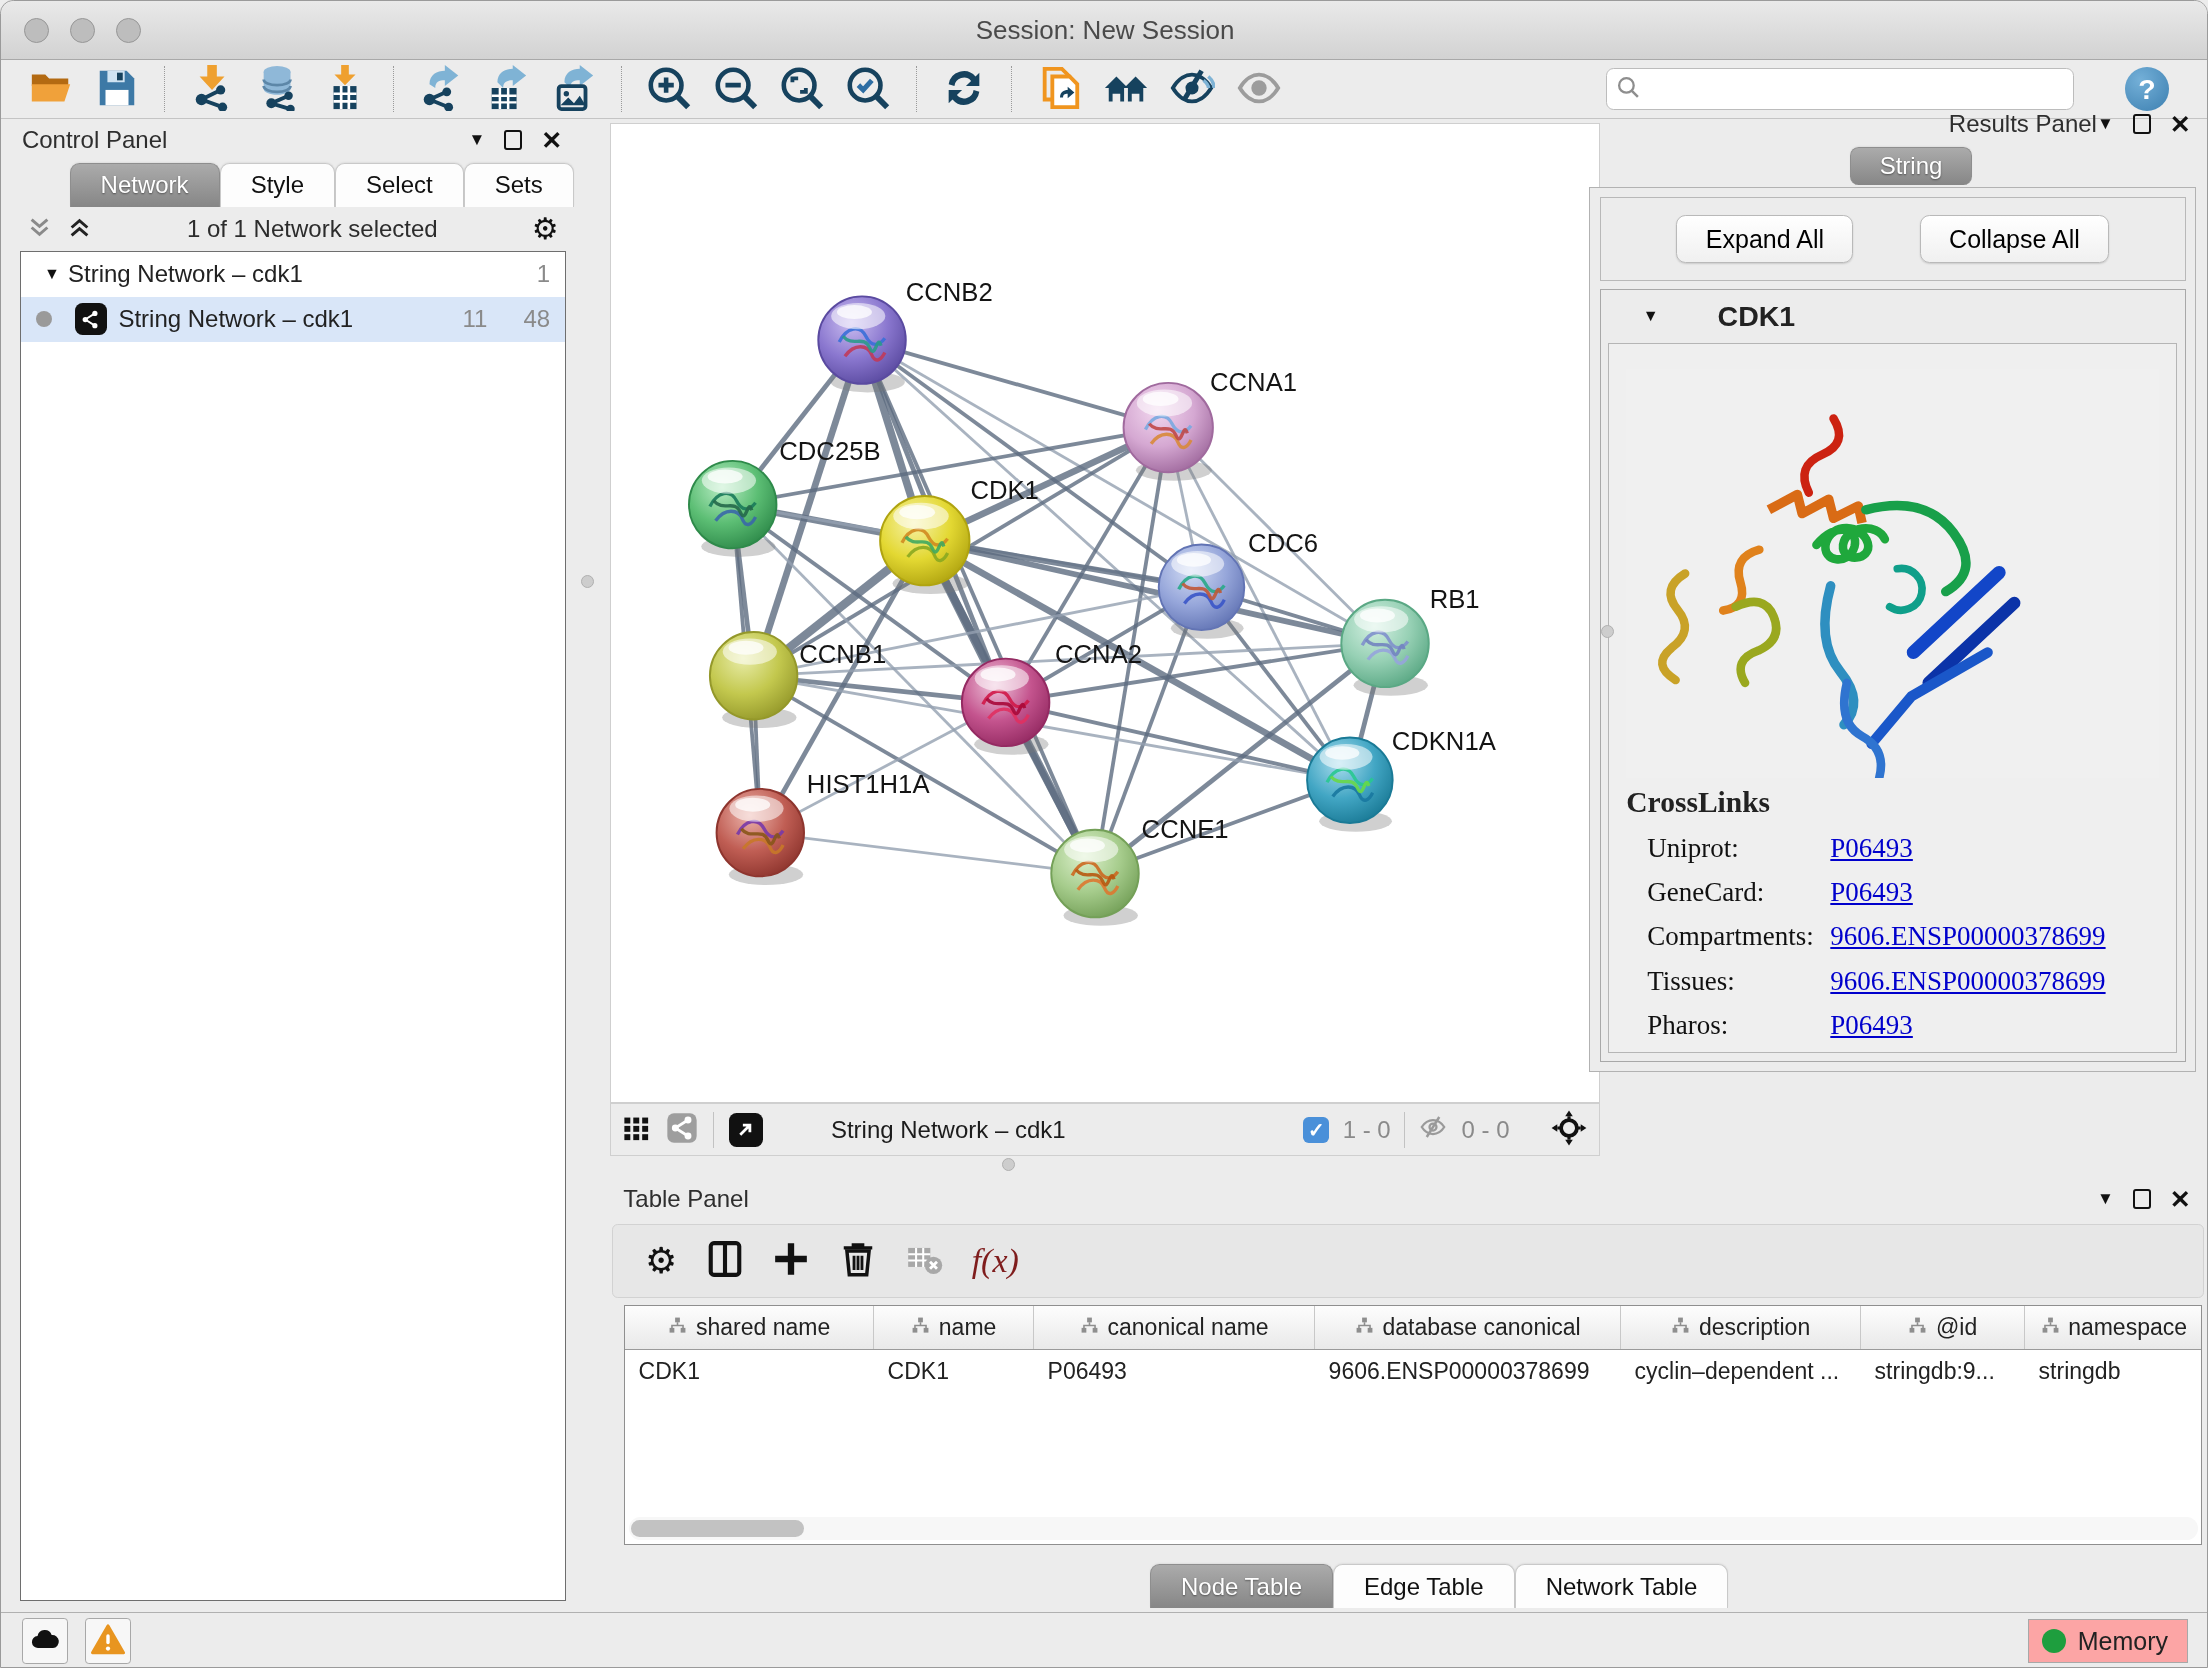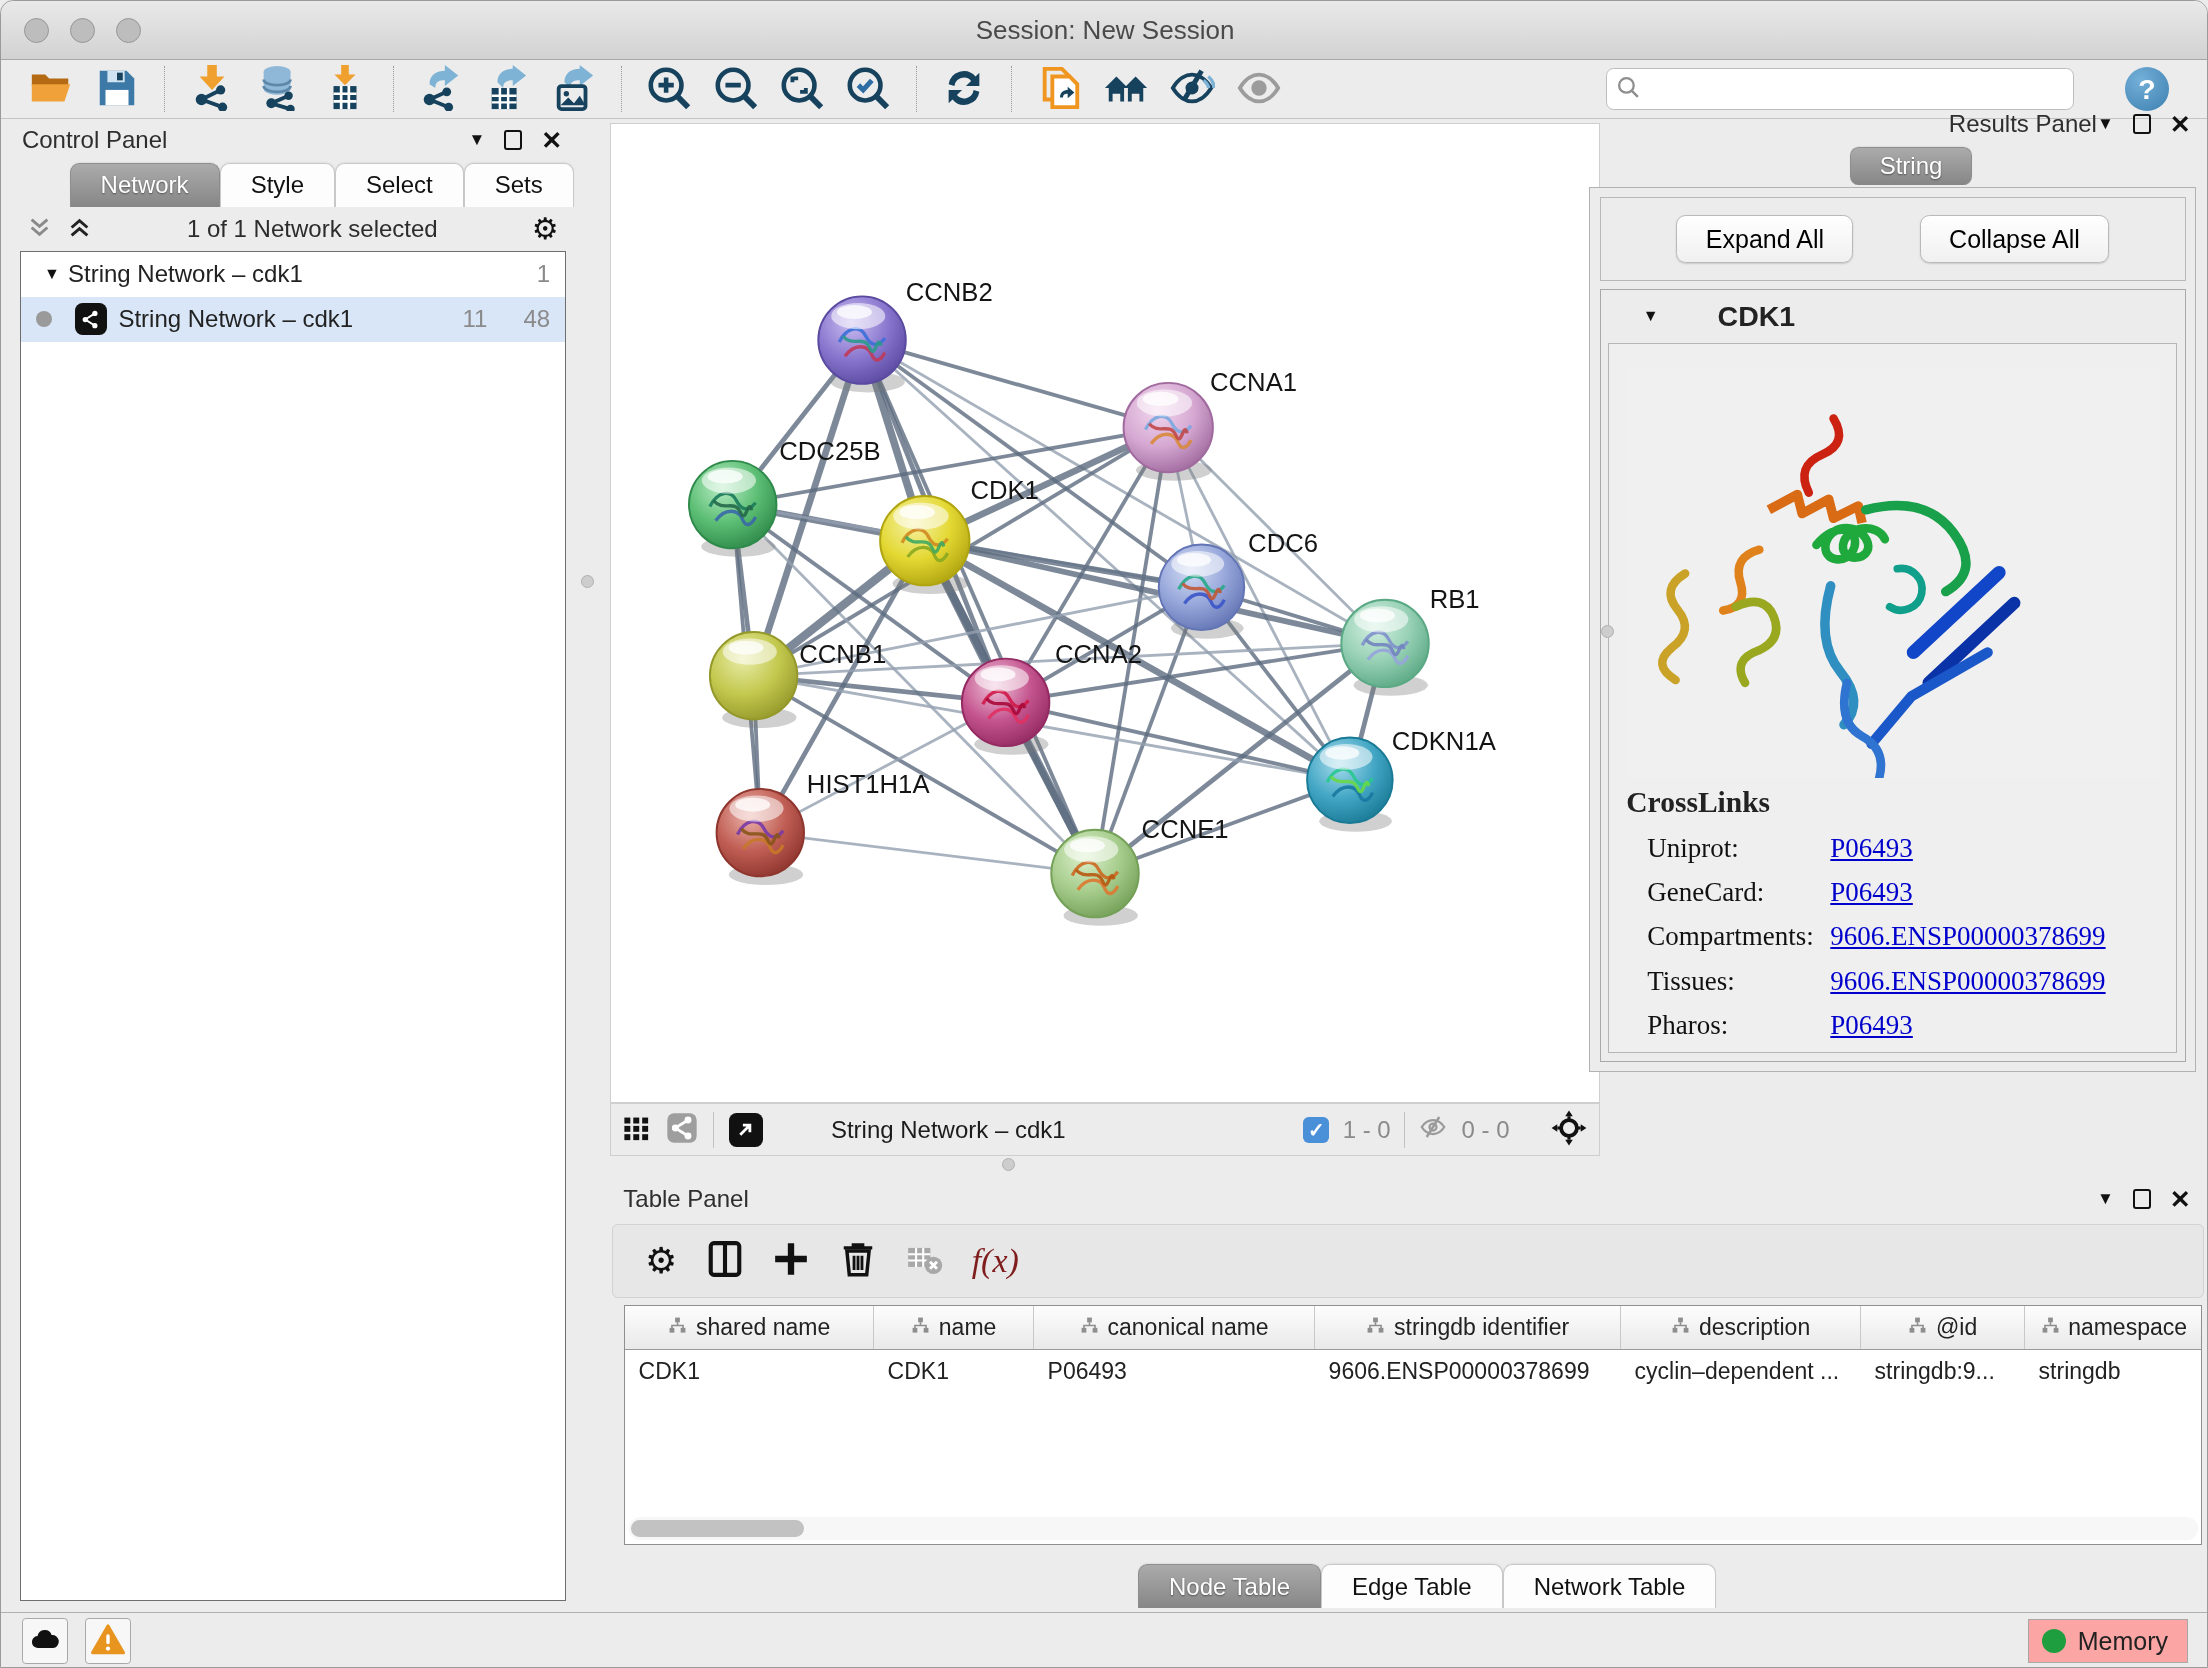--- a/index.html
+++ b/index.html
@@ -106,21 +106,21 @@
     border-bottom:1.9px solid #9a9a9a; }
   .th { display:flex; align-items:center; justify-content:center; gap:8.6px; font-size:23px;
     border-right:1px solid #c8c8c8; overflow:hidden; white-space:nowrap; flex:0 0 auto; }
   .td-row { display:flex; height:42px; }
   .td { font-size:23px; padding-left:13.3px; display:flex; align-items:center; border-right:1px solid transparent;
     overflow:hidden; white-space:nowrap; flex:0 0 auto; }
   .hscroll { position:absolute; left:3.8px; right:3.8px; bottom:3.8px; height:23px; background:#f7f7f7;
     border-radius:11.4px; }
   .hthumb { position:absolute; left:1.9px; top:2.9px; width:173px; height:17px; background:#c2c2c2;
     border-radius:8.6px; }
-  .tp-tabs { position:absolute; left:528px; bottom:1.9px; display:flex; }
+  .tp-tabs { position:absolute; left:540px; bottom:1.9px; display:flex; }
 
   
   .statusbar { position:absolute; left:0; top:1611px; width:2208px; height:57px; background:#ececec;
     border-top:1.9px solid #b0b0b0; display:flex; align-items:center; padding:0 21px; gap:17px; }
   .sb-btn { width:46px; height:46px; background:#f7f7f7; border:1.9px solid #a8a8a8; border-radius:3.8px;
     display:flex; align-items:center; justify-content:center; }
   .memory-btn { margin-left:auto; height:44px; background:#fca5a5; border:1.9px solid #a8a8a8;
     display:flex; align-items:center; gap:11.4px; padding:0 19px 0 13.3px; font-size:25px; }
   .memdot { width:24px; height:24px; border-radius:50%; background:#1e9e3e; }
 
@@ -752,21 +752,21 @@
             </svg></span>
           <span>canonical name</span>
         </div>
       <div class="th" style="width:306px">
           <span><svg width="19" height="19" viewBox="0 0 24 24">
               <rect x="9" y="2" width="6" height="6" fill="#8e8e8e"></rect>
               <rect x="2" y="15" width="6" height="6" fill="#8e8e8e"></rect>
               <rect x="16" y="15" width="6" height="6" fill="#8e8e8e"></rect>
               <path d="M12 8v4M5 15v-3h14v3" stroke="#8e8e8e" stroke-width="2" fill="none"></path>
             </svg></span>
-          <span>stringdb identifier</span>
+          <span>database canonical</span>
         </div>
       <div class="th" style="width:240px">
           <span><svg width="19" height="19" viewBox="0 0 24 24">
               <rect x="9" y="2" width="6" height="6" fill="#8e8e8e"></rect>
               <rect x="2" y="15" width="6" height="6" fill="#8e8e8e"></rect>
               <rect x="16" y="15" width="6" height="6" fill="#8e8e8e"></rect>
               <path d="M12 8v4M5 15v-3h14v3" stroke="#8e8e8e" stroke-width="2" fill="none"></path>
             </svg></span>
           <span>description</span>
         </div>

